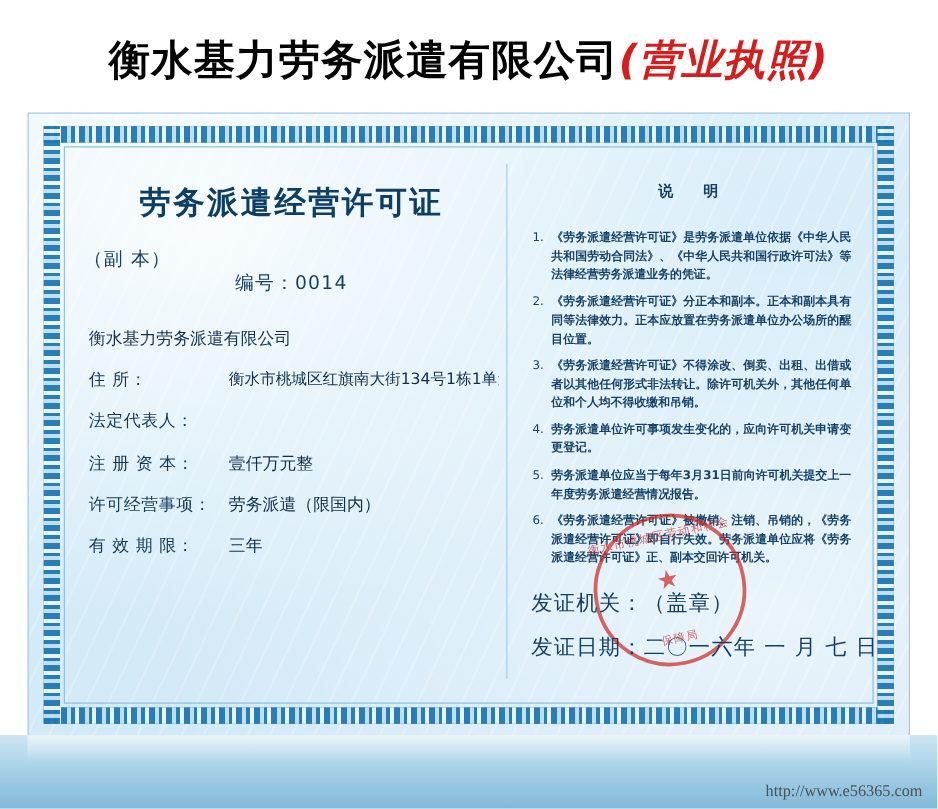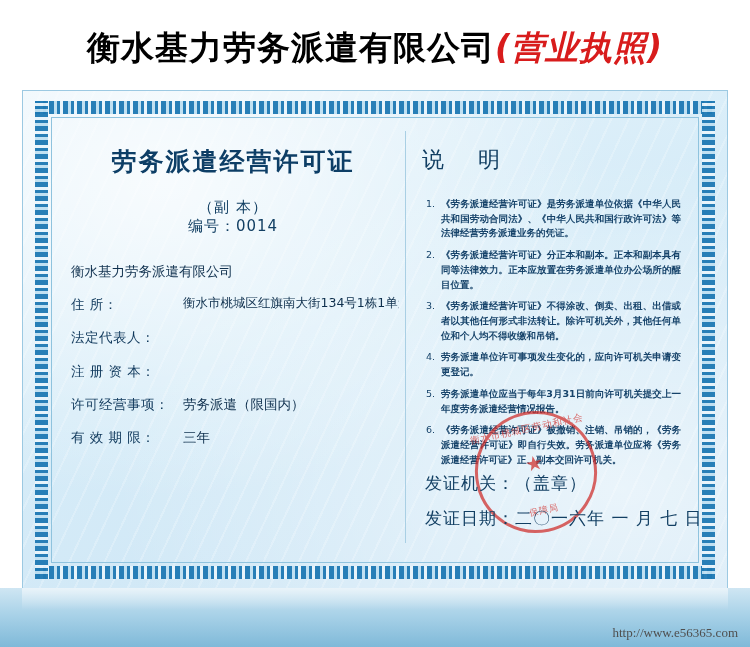--- a/index.html
+++ b/index.html
@@ -120,21 +120,20 @@
     font-size: 25px;
     font-weight: bold;
     color: #0d3e66;
     text-align: center;
     letter-spacing: 2px;
     margin-top: 14px;
   }
   .cert-subtitle {
     font-size: 15px;
     color: #123f63;
-    text-align: center;
     margin-top: 20px;
     letter-spacing: 1px;
   }
   .cert-number {
     font-size: 15px;
     color: #123f63;
     text-align: center;
     letter-spacing: 1px;
   }
   .cert-number .num {
@@ -164,25 +163,25 @@
     color: #0e2f4d;
     white-space: nowrap;
     overflow: hidden;
   }
   .field-value.small {
     font-size: 12.5px;
   }
 
   
   .notes-title {
-    text-align: left;
-    font-size: 22px;
+    text-align: center;
+    font-size: 12px;
     color: #123f63;
     letter-spacing: 6px;
-    font-weight: normal;
+    font-weight: bold;
     margin-top: 14px;
   }
   .notes-list {
     margin: 22px 0 0 0;
     padding: 0 4px 0 4px;
     list-style: none;
   }
   .note-item {
     display: flex;
     font-size: 9.5px;
@@ -325,20 +324,21 @@
         </div>
         <div class="field-row">
           <div class="field-label">住        所：</div>
           <div class="field-value small">衡水市桃城区红旗南大街134号1栋1单元</div>
         </div>
         <div class="field-row">
           <div class="field-label">法定代表人：</div>
         </div>
         <div class="field-row">
           <div class="field-label">注 册 资 本：</div>
+          <div class="field-value">壹仟万元整</div>
         </div>
         <div class="field-row">
           <div class="field-label">许可经营事项：</div>
           <div class="field-value">劳务派遣（限国内）</div>
         </div>
         <div class="field-row">
           <div class="field-label">有 效 期 限：</div>
           <div class="field-value">三年</div>
         </div>
       </div>

